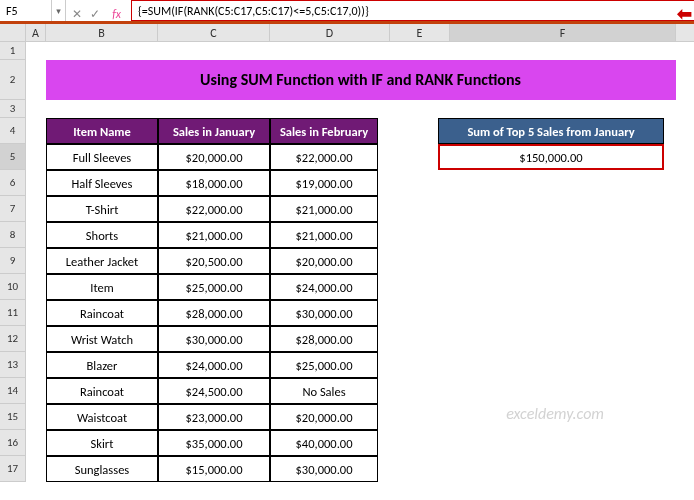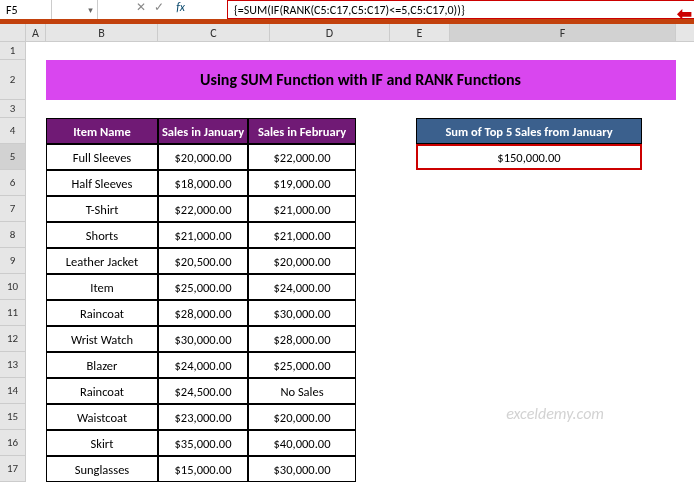--- a/index.html
+++ b/index.html
@@ -1,23 +1,23 @@
 <!DOCTYPE html>
 <html><head>
 <meta charset="utf-8">
 <style>
 * { box-sizing: border-box; margin: 0; padding: 0; }
 body { font-family: Calibri, Arial, sans-serif; font-size: 13px; background: #fff; color: #000; user-select: none; }
 .app { width: 694px; height: 500px; position: relative; overflow: hidden; }
 
-.namebox-row { display: flex; align-items: flex-start; border-bottom: 5px solid #c2410c; height: 24px; background: #fff; gap: 32px; }
+.namebox-row { display: flex; align-items: flex-end; border-bottom: 3px solid #c2410c; height: 24px; background: #fff; }
 .namebox { width: 52px; padding-left: 6px; font-size: 12px; border-right: 1px solid #ccc; height: 100%; display: flex; align-items: center; }
 .nb-arrow { width: 14px; text-align: center; color: #666; border-right: 1px solid #ccc; height: 100%; display: flex; align-items: center; justify-content: center; font-size: 9px; }
 .fx-btns { display: flex; align-items: center; gap: 8px; padding: 0 6px; color: #888; font-size: 12px; }
-.fx-btns span.enabled { color: #0c4a6e; }
+.fx-btns span.enabled { color: #ec4899; }
 .fx-label { font-style: italic; font-size: 12px; padding: 0 4px; }
 .formula-input { flex: 1; padding: 0 6px; font-size: 12px; height: 100%; display: flex; align-items: center; border: 1.5px solid #c00; border-right: none; }
 .arrow-annot { position: absolute; right: 2px; top: 3px; color: #c00; font-size: 18px; font-weight: bold; }
 
 .grid { position: relative; }
 .col-headers { display: flex; background: #e6e6e6; border-bottom: 1px solid #ccc; height: 18px; }
 .rowhdr-spacer { width: 26px; border-right: 1px solid #ccc; background: #e6e6e6; }
 .colh { text-align: center; font-size: 12px; color: #333; border-right: 1px solid #ccc; display:flex; align-items:center; justify-content:center; }
 .colh.sel { background: #d2d2d2; }
 .colA { width: 20px; }
@@ -25,21 +25,21 @@
 .colC { width: 112px; }
 .colD { width: 120px; }
 .colE { width: 60px; }
 .colF { width: 226px; }
 
 .rows { }
 .row { display: flex; height: 26px; }
 .row .rh { width: 26px; background: #e6e6e6; border-right: 1px solid #ccc; border-bottom: 1px solid #ccc; font-size: 11px; color:#333; display:flex; align-items:center; justify-content:center; }
 .row .rh.sel { background: #d2d2d2; }
 .cell { border-right: 1px solid transparent; border-bottom: 1px solid transparent; display:flex; align-items:center; justify-content:center; font-size: 12.5px; }
-.cA { width:20px; } .cB{width:112px;} .cC{width:90px;} .cD{width:108px;} .cE{width:60px;} .cF{width:226px;}
+.cA { width:20px; } .cB{width:112px;} .cC{width:112px;} .cD{width:108px;} .cE{width:60px;} .cF{width:226px;}
 
 .row2 { height: 40px; }
 .title-banner { background: #d946ef; font-weight: bold; font-size: 16px; display:flex; align-items:center; justify-content:center; }
 
 .thdr { background: #701a75; color: #fff; font-weight: bold; border: 1px solid #000; }
 .tcell { border: 1px solid #000; background: #fff; }
 .sumhdr { background: #3b608d; color:#fff; font-weight:bold; border:1px solid #000; }
 .sumval { border: 2px solid #c00; background:#fff; }
 
 .watermark { position:absolute; right: 90px; top: 404px; color: rgba(180,180,180,.6); font-style: italic; font-size: 16px; pointer-events:none; }

